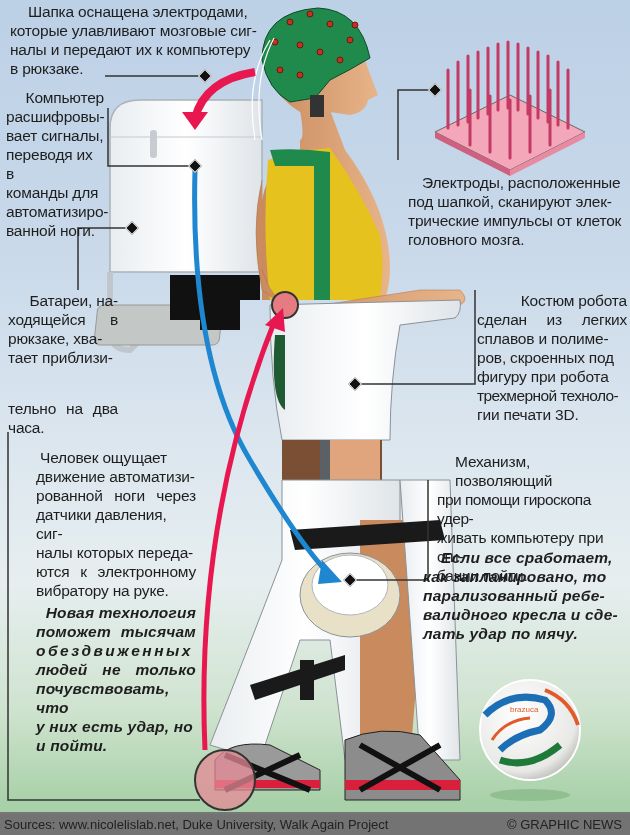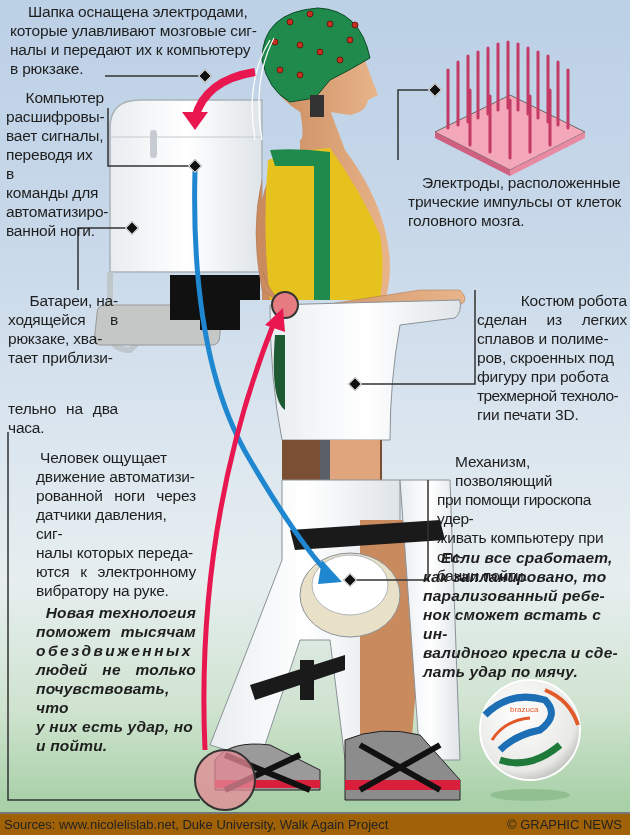--- a/index.html
+++ b/index.html
@@ -18,21 +18,21 @@
     letter-spacing: -0.2px;
   }
   .txt.bold-it { font-weight: bold; font-style: italic; font-size: 15.5px; letter-spacing: 0.2px; }
   .diamond {
     position: absolute; width: 10px; height: 10px; background: #111;
     transform: rotate(45deg); border: 1px solid #fff;
   }
   svg { position: absolute; overflow: visible; }
   .footer {
     position: absolute; left: 0; top: 812px; width: 630px; height: 23px;
-    background: #a16207; border-top: 2px solid #777;
+    background: #737373; border-top: 2px solid #777;
     font-size: 13px; line-height: 21px; color: #222;
     display: flex; justify-content: space-between; padding: 0 8px 0 4px;
   }
 </style>
 </head>
 <body>
 
 <svg width="630" height="812" style="left:0;top:0;">
   <defs>
     <linearGradient id="skin" x1="0" x2="1">
@@ -199,20 +199,21 @@
   <div style="text-align:center;">расшифровы-</div>
   <div style="text-align:left;">вает сигналы,</div>
   <div style="text-align:left;">переводя их в</div>
   <div style="text-align:left;">команды для</div>
   <div style="text-align:right;">автоматизиро-</div>
   <div style="text-align:left;">ванной ноги.</div>
 </div>
 
 <div class="txt" style="left:408px;top:173px;width:222px;">
   <div style="padding-left:14px;">Электроды, расположенные</div>
+  <div>под шапкой, сканируют элек-</div>
   <div>трические импульсы от клеток</div>
   <div>головного мозга.</div>
 </div>
 
 <div class="txt" style="left:8px;top:291px;width:110px;">
   <div style="text-align:right;">Батареи, на-</div>
   <div style="text-align:justify;text-align-last:justify;">ходящейся в</div>
   <div>рюкзаке, хва-</div>
   <div>тает приблизи-</div>
   <div style="text-align:justify;text-align-last:justify;margin-top:32px;">тельно на два</div>
@@ -253,21 +254,20 @@
   <div style="padding-left:18px;">Механизм, позволяющий</div>
   <div style="letter-spacing:-0.5px;">при помощи гироскопа удер-</div>
   <div>живать компьютеру при сги-</div>
   <div>бании пойти.</div>
 </div>
 
 <div class="txt bold-it" style="left:423px;top:548px;width:205px;">
   <div style="padding-left:18px;">Если все сработает,</div>
   <div>как запланировано, то</div>
   <div>парализованный ребе-</div>
-  <div>нок сможет встать с ин-</div>
   <div>валидного кресла и сде-</div>
   <div>лать удар по мячу.</div>
 </div>
 
 <div class="footer">
   <span>Sources: www.nicolelislab.net, Duke University, Walk Again Project</span>
   <span>© GRAPHIC NEWS</span>
 </div>
 
 </body></html>

